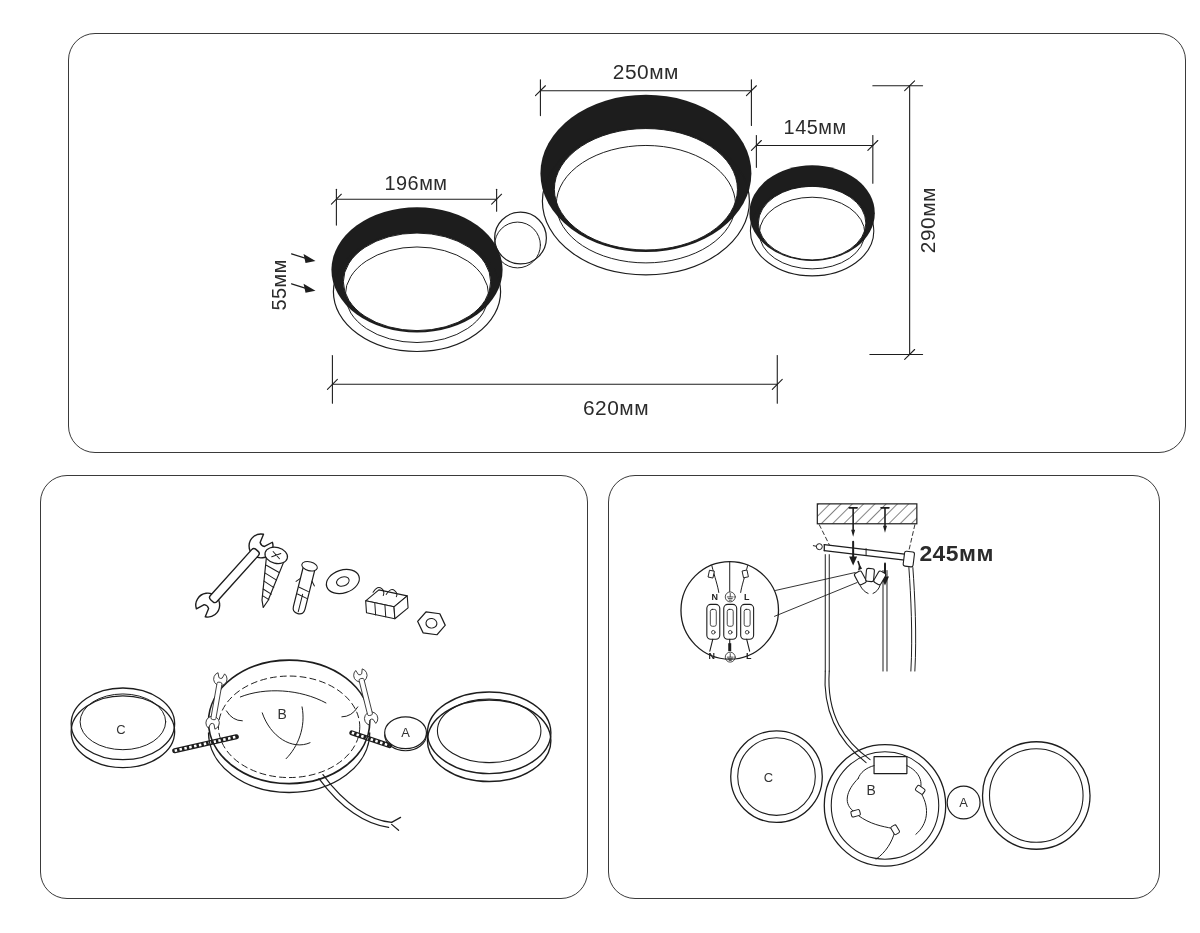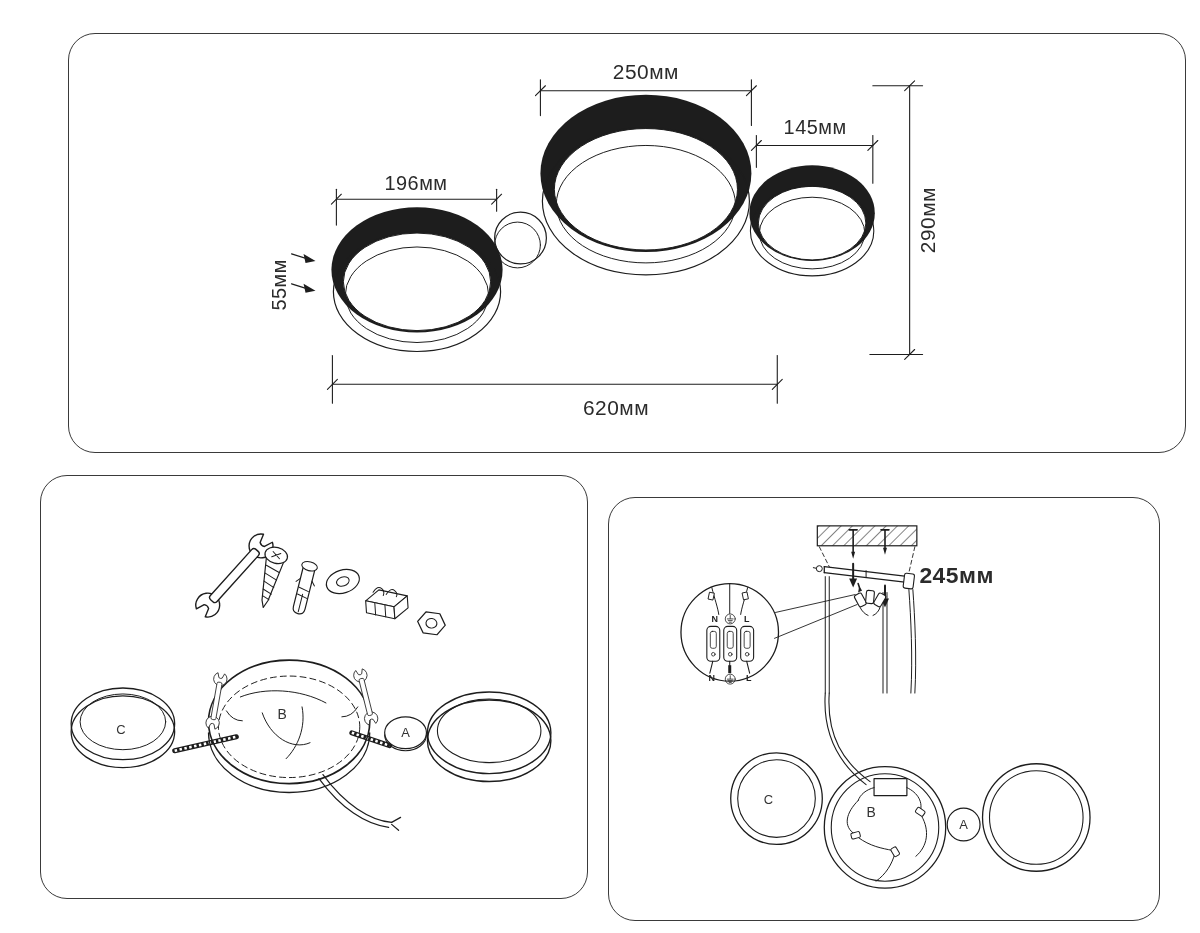--- a/index.html
+++ b/index.html
@@ -8,21 +8,21 @@
     background:#ffffff;
     font-family:"Liberation Sans", sans-serif;
   }
   .panel {
     position:absolute; box-sizing:border-box;
     background:#fff; border:1.5px solid #3a3a3a; border-radius:27px;
     overflow:hidden;
   }
   .panel-top { left:56px; top:33px;  width:1118px; height:420px;margin-left:12px; }
   .panel-bl  { left:40px; top:475px; width:548px;  height:424px; }
-  .panel-br  { left:608px; top:497px; width:552px; height:424px; }
+  .panel-br  { left:608px; top:475px; width:552px; height:424px; }
   .panel svg { display:block; width:100%; height:100%; }
 
   
   .s  { stroke:#1d1d1d; fill:none; stroke-linecap:round; stroke-linejoin:round; }
   .sf { stroke:#1d1d1d; fill:#ffffff; stroke-linejoin:round; }
   .blk{ fill:#1d1d1d; stroke:none; }
 
   text { fill:#2b2b2b; }
   .dim      { font-size:20px; font-weight:500; letter-spacing:.5px; text-anchor:middle; }
   .dim-lg   { font-size:21px; font-weight:500; letter-spacing:.5px; text-anchor:middle; }

